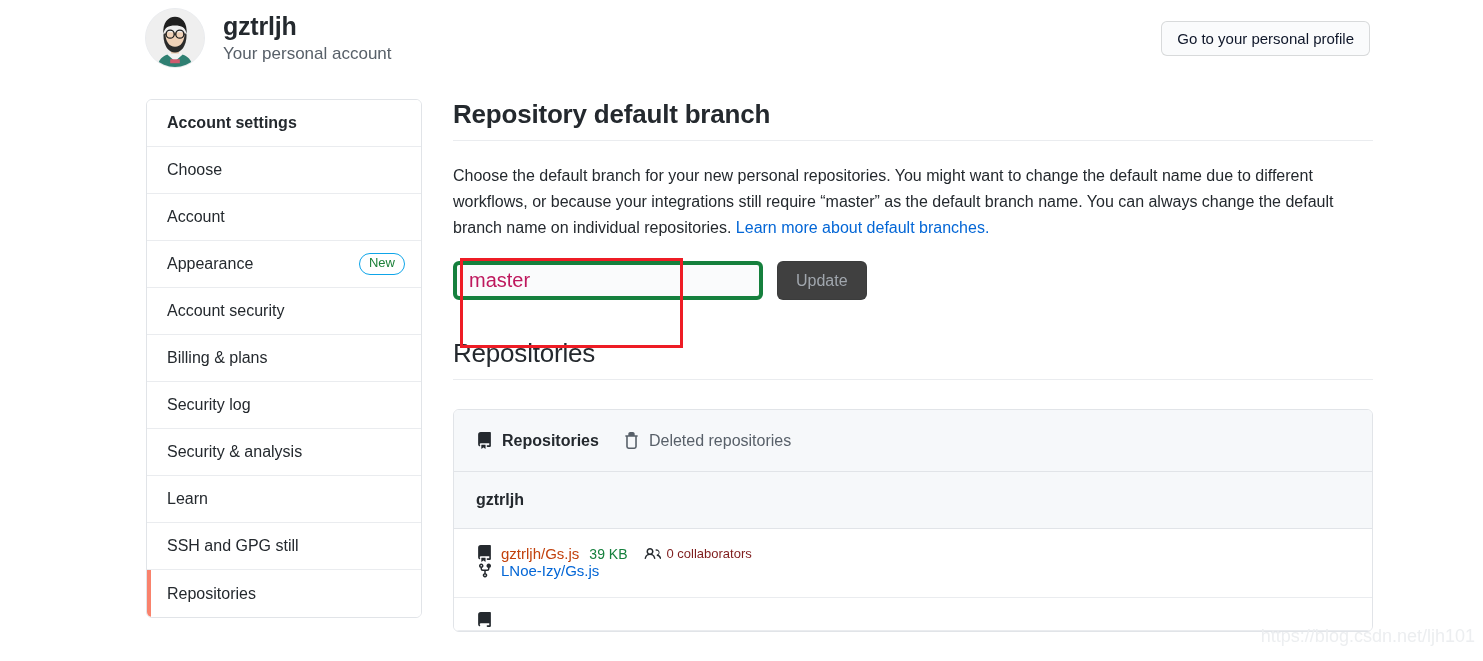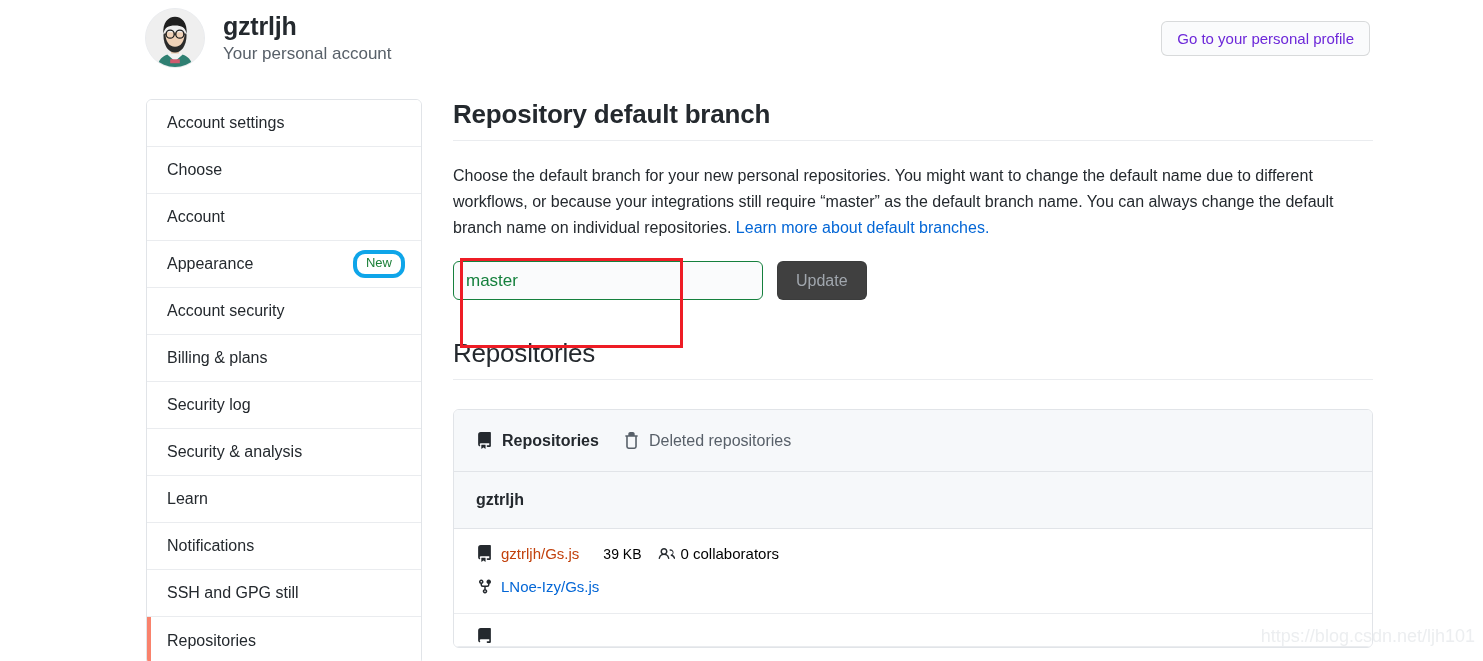--- a/index.html
+++ b/index.html
@@ -34,21 +34,21 @@
   .avatar svg { display: block; width: 100%; height: 100%; }
   .acct-names { display: flex; flex-direction: column; line-height: 1.15; }
   .acct-login {
     font-size: 25px; font-weight: bold; color: #24292e;
     letter-spacing: -.2px;
   }
   .acct-sub { font-size: 17px; color: #586069; margin-top: 3px; }
 
   .profile-btn {
     position: absolute; right: 113px; top: 21px;
-    font-size: 15px; color: #6d28d9;
+    font-size: 15px; color: #0f172a;
     background: #fafbfc;
     border: 1px solid rgba(27,31,35,.15);
     border-radius: 6px;
     padding: 8px 15px;
     cursor: pointer;
     font-family: inherit;
     white-space: nowrap;
   }
 
   
@@ -66,30 +66,30 @@
     display: flex; align-items: center; justify-content: space-between;
     height: 47px;
     padding: 0 16px 0 20px;
     border-bottom: 1px solid #eaecef;
     font-size: 16px;
     color: #24292e;
     cursor: pointer;
     background: #fff;
   }
   .nav-item:last-child { border-bottom: none; }
-  .nav-item.heading { font-weight: normal; cursor: default; }
+  .nav-item.heading { font-weight: bold; cursor: default; }
   .nav-item.active::before {
     content: "";
     position: absolute; left: 0; top: 0; bottom: 0;
     width: 4px; background: #f9826c;
   }
   .badge-new {
     font-size: 13px;
     color: #1a7f37;
-    border: 4px solid #0ea5e9;
+    border: 1px solid #0ea5e9;
     border-radius: 12px;
     padding: 2px 9px 3px;
     line-height: 1.1;
     font-weight: normal;
   }
 
   
   .main { position: absolute; left: 453px; top: 99px; width: 920px; }
   .sec-title {
     font-size: 26px; font-weight: bold; color: #24292e;
@@ -102,25 +102,25 @@
     margin: 22px 0 0 0;
   }
   a.lnk { color: #0366d6; text-decoration: none; }
 
   .branch-row {
     display: flex; align-items: center; gap: 14px;
     margin-top: 20px;
   }
   .branch-input {
     width: 310px; height: 39px;
-    border: 1px solid #15803d;
+    border: 4px solid #15803d;
     border-radius: 6px;
     background: #fafbfc;
     padding: 0 12px;
-    font-size: 17px; color: #15803d;
+    font-size: 20px; color: #be185d;
     font-family: inherit;
     outline: none;
   }
   .update-btn {
     height: 39px;
     padding: 0 18px;
     font-size: 16px;
     color: #a0a6ad;
     background: #404040;
     border: 1px solid rgba(27,31,35,.12);
@@ -180,28 +180,28 @@
   .repo-row {
     padding: 16px 22px 18px;
     border-bottom: 1px solid #eaecef;
     background: #fff;
   }
   .repo-line1 {
     display: flex; align-items: center; gap: 8px;
     font-size: 15px;
   }
   .repo-name { color: #c2410c; text-decoration: none; font-size: 15px; }
-  .repo-size { color: #000000; font-size: 14px; margin-left: 16px; }
+  .repo-size { color: #15803d; font-size: 14px; margin-left: 2px; }
   .collab {
     display: flex; align-items: center; gap: 6px; margin-left: 8px;
   }
-  .collab a { color: #000000; text-decoration: none; font-size: 15px; }
+  .collab a { color: #7f1d1d; text-decoration: none; font-size: 13px; }
   .repo-line2 {
     display: flex; align-items: center; gap: 8px;
-    margin-top: 16px; margin-left: 1px;
+    margin-top: 0; margin-left: 1px;
   }
   .fork-src { color: #0366d6; text-decoration: none; font-size: 15px; }
 
   .watermark {
     position: absolute;
     right: 8px; bottom: 14px;
     font-size: 18px;
     color: #eceef0;
     user-select: none;
     white-space: nowrap;
@@ -262,23 +262,20 @@
       <span>Billing &amp; plans</span>
     </div>
     <div class="nav-item">
       <span>Security log</span>
     </div>
     <div class="nav-item">
       <span>Security &amp; analysis</span>
     </div>
     <div class="nav-item">
       <span>Learn</span>
-    </div>
-    <div class="nav-item">
-      <span>Notifications</span>
     </div>
     <div class="nav-item">
       <span>SSH and GPG still</span>
     </div>
     <div class="nav-item active">
       <span>Repositories</span>
     </div>
   </nav>
 
   <main class="main">

